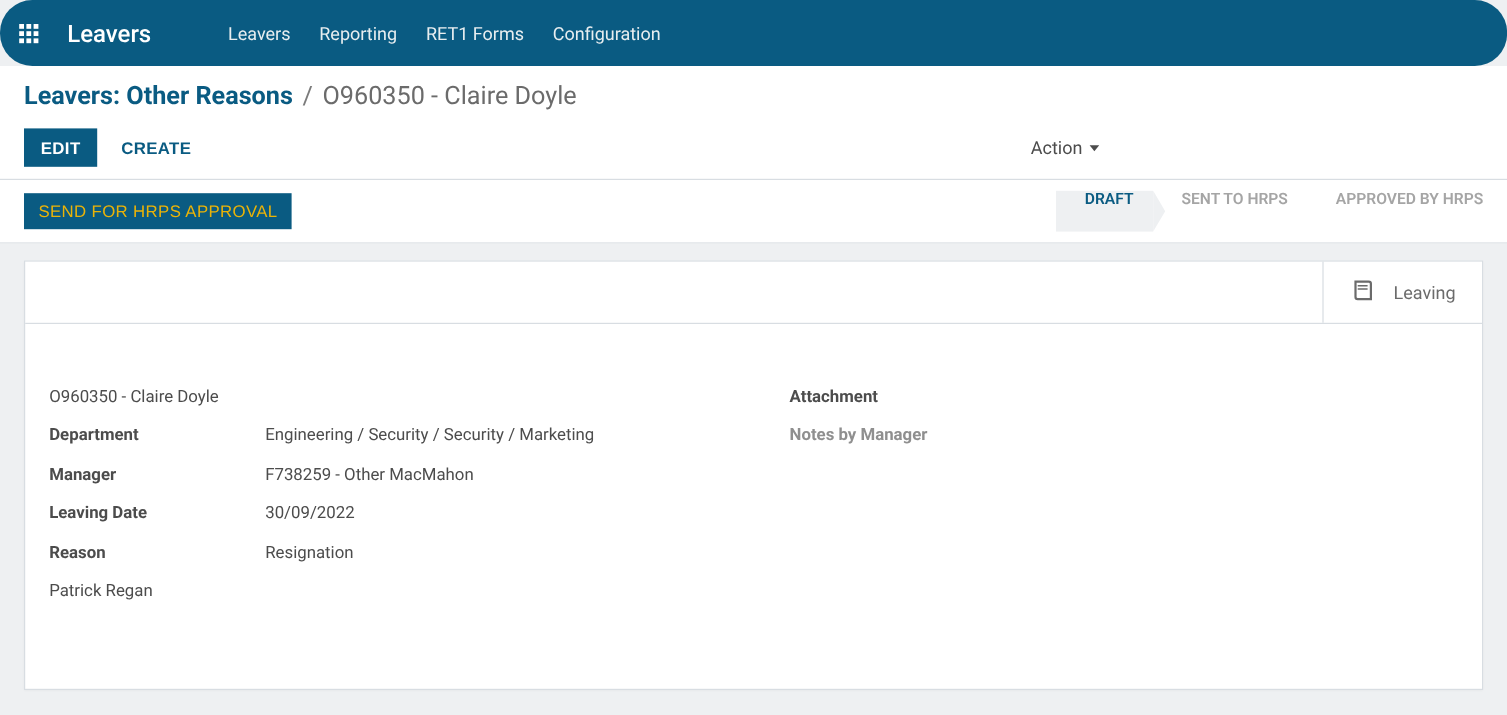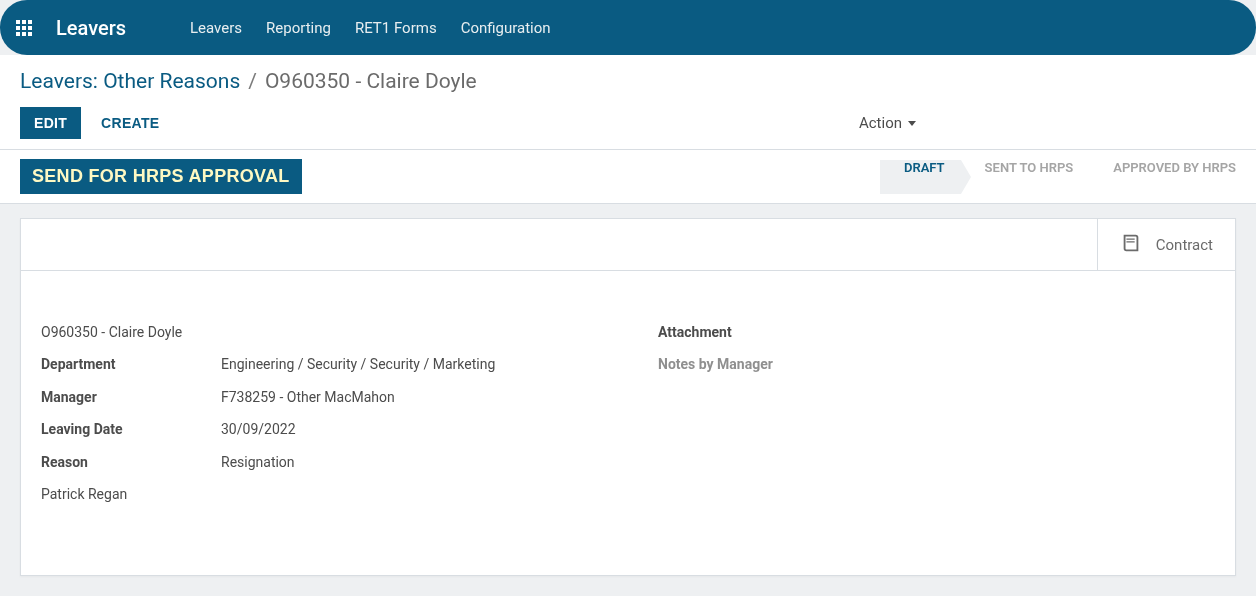--- a/index.html
+++ b/index.html
@@ -52,21 +52,21 @@
     .breadcrumb-row {
       padding: 14px 20px 10px 20px;
       display: flex;
       align-items: center;
       gap: 8px;
     }
     .breadcrumb-link {
       color: #0a5b82;
       font-size: 21px;
       cursor: pointer;
-      font-weight: 400;
+      font-weight: 700;
     }
     .breadcrumb-sep {
       color: #7b7b7b;
       font-size: 21px;
     }
     .breadcrumb-current {
       color: #6b6b6b;
       font-size: 21px;
     }
     .toolbar {
@@ -116,25 +116,25 @@
     .statusbar {
       background: #fff;
       border-top: 1px solid #d8dde2;
       border-bottom: 1px solid #d8dde2;
       padding: 9px 20px;
       display: flex;
       align-items: center;
     }
     .btn-workflow {
       background: #0a5b82;
-      color: #fef9c3;
+      color: #eab308;
       border: none;
       padding: 7px 12px;
-      font-size: 18px;
-      font-weight: 700;
+      font-size: 14px;
+      font-weight: 400;
       cursor: pointer;
       text-transform: uppercase;
       letter-spacing: 0.3px;
     }
     .status-track {
       margin-left: auto;
       display: flex;
       align-items: stretch;
       height: 34px;
     }
@@ -289,21 +289,21 @@
   <div class="sheet">
 
     <div class="sheet-header">
       <div class="sheet-header-spacer"></div>
       <div class="contract-box">
         <span class="book-icon">
           <svg viewBox="0 0 24 24">
               <path d="M4 3h13a3 3 0 0 1 3 3v15H7a3 3 0 0 1-3-3V3zm2 2v13a1 1 0 0 0 1 1h11V6a1 1 0 0 0-1-1H6zm1 2h9v1.5H7V7zm0 3h9v1.5H7V10z"></path>
             </svg>
         </span>
-        <span>Contract</span>
+        <span>Leaving</span>
       </div>
     </div>
 
     <div class="sheet-body">
       <div class="col" id="col-left">
           <div class="field-row">
             <div class="field-value">O960350 - Claire Doyle</div>
           </div>
           <div class="field-row">
             <div class="field-label">Department</div>

